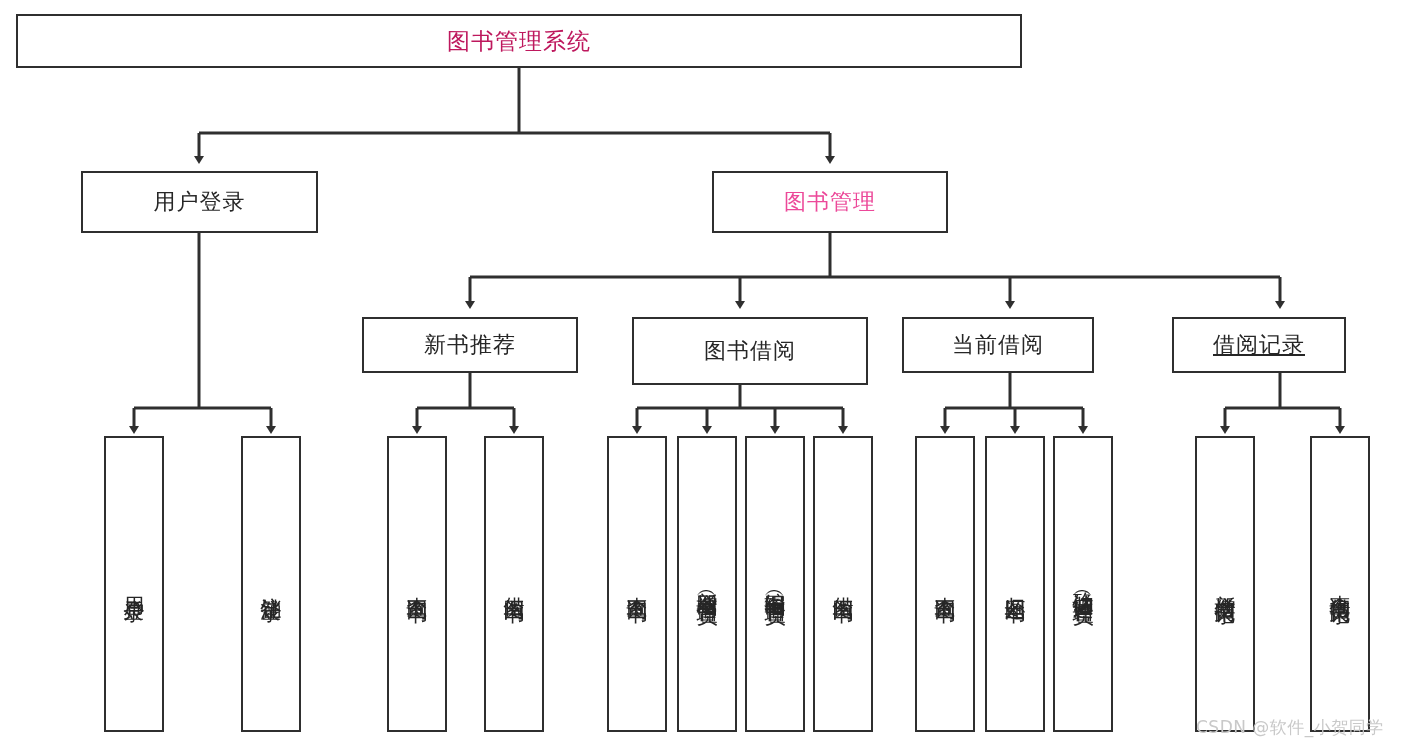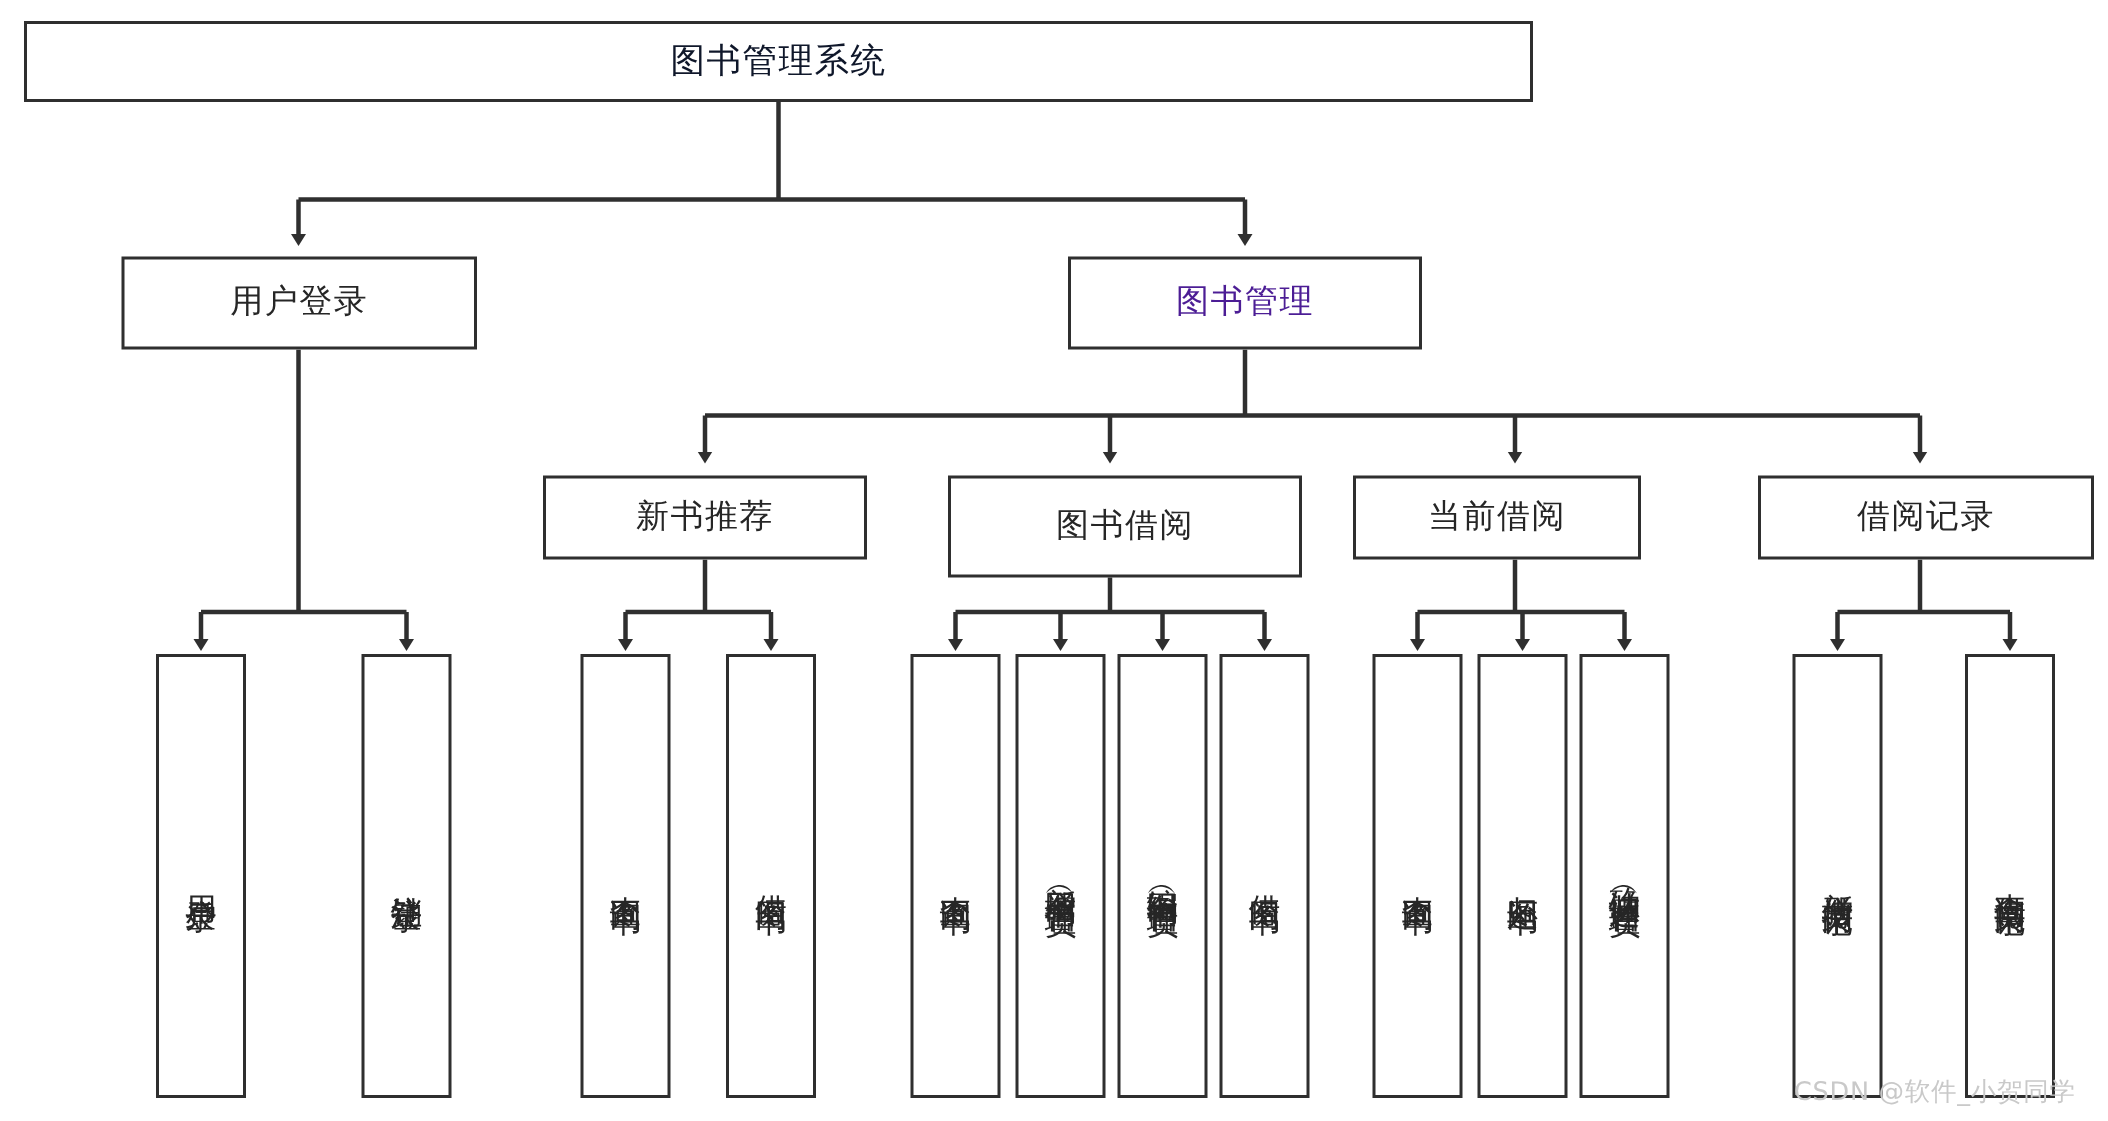--- a/index.html
+++ b/index.html
@@ -116,41 +116,41 @@
       <path d="M1015,408 L1015,430" marker-end="url(#arrow)"></path>
       <path d="M1083,408 L1083,430" marker-end="url(#arrow)"></path>
 
       <path d="M1280,373 L1280,408"></path>
       <path d="M1225,408 L1340,408"></path>
       <path d="M1225,408 L1225,430" marker-end="url(#arrow)"></path>
       <path d="M1340,408 L1340,430" marker-end="url(#arrow)"></path>
     </g>
   </svg>
 
-  <div class="node horiz root" style="left: 16px; top: 14px; width: 1006px; height: 54px; border-color: rgb(47, 47, 47); color: #0f172a; background: rgb(255, 255, 255);">
+  <div class="node horiz root" style="left: 16px; top: 14px; width: 1006px; height: 54px; border-color: rgb(47, 47, 47); color: #be185d; background: rgb(255, 255, 255);">
     <span class="label">图书管理系统</span>
   </div>
 
   <div class="node horiz" style="left: 81px; top: 171px; width: 237px; height: 62px; border-color: rgb(47, 47, 47); color: rgb(38, 38, 38); background: rgb(255, 255, 255);">
     <span class="label">用户登录</span>
   </div>
-  <div class="node horiz" style="left: 712px; top: 171px; width: 236px; height: 62px; border-color: rgb(47, 47, 47); color: #4c1d95; background: rgb(255, 255, 255);">
+  <div class="node horiz" style="left: 712px; top: 171px; width: 236px; height: 62px; border-color: rgb(47, 47, 47); color: #ec4899; background: rgb(255, 255, 255);">
     <span class="label">图书管理</span>
   </div>
 
   <div class="node horiz" style="left: 362px; top: 317px; width: 216px; height: 56px; border-color: rgb(47, 47, 47); color: rgb(38, 38, 38); background: rgb(255, 255, 255);">
     <span class="label">新书推荐</span>
   </div>
   <div class="node horiz" style="left: 632px; top: 317px; width: 236px; height: 68px; border-color: rgb(47, 47, 47); color: rgb(38, 38, 38); background: rgb(255, 255, 255);">
     <span class="label">图书借阅</span>
   </div>
   <div class="node horiz" style="left: 902px; top: 317px; width: 192px; height: 56px; border-color: rgb(47, 47, 47); color: rgb(38, 38, 38); background: rgb(255, 255, 255);">
     <span class="label">当前借阅</span>
   </div>
-  <div class="node horiz" style="left: 1172px; top: 317px; width: 224px; height: 56px; border-color: rgb(47, 47, 47); color: rgb(38, 38, 38); background: rgb(255, 255, 255);">
+  <div class="node horiz" style="left: 1172px; top: 317px; width: 174px; height: 56px; border-color: rgb(47, 47, 47); color: rgb(38, 38, 38); background: rgb(255, 255, 255); text-decoration: underline;">
     <span class="label">借阅记录</span>
   </div>
 
   <div class="node vert" style="left: 104px; top: 436px; width: 60px; height: 296px; border-color: rgb(47, 47, 47); color: rgb(38, 38, 38); background: rgb(255, 255, 255);">
     <span class="label">用户登录</span>
   </div>
   <div class="node vert" style="left: 241px; top: 436px; width: 60px; height: 296px; border-color: rgb(47, 47, 47); color: rgb(38, 38, 38); background: rgb(255, 255, 255);">
     <span class="label">注销登录</span>
   </div>
   <div class="node vert" style="left: 387px; top: 436px; width: 60px; height: 296px; border-color: rgb(47, 47, 47); color: rgb(38, 38, 38); background: rgb(255, 255, 255);">

